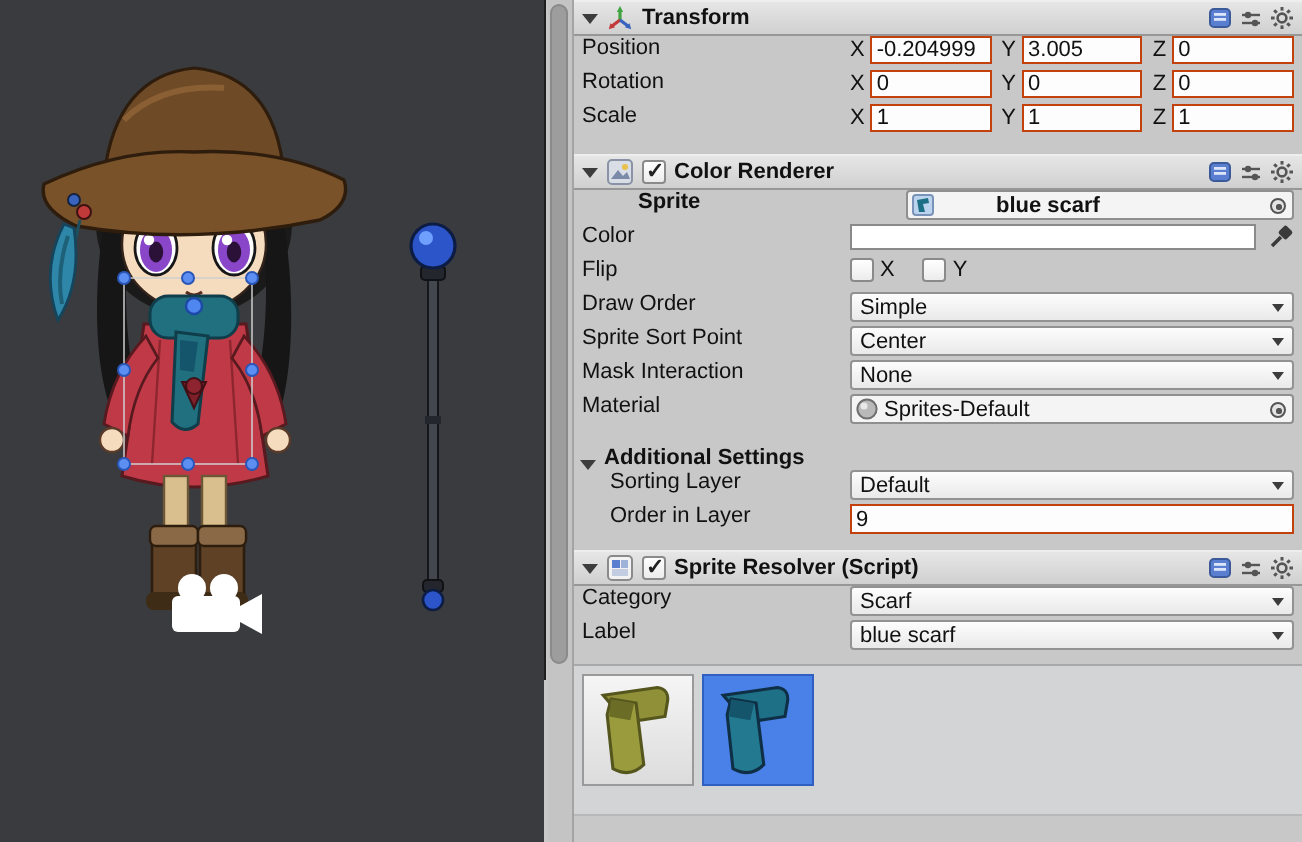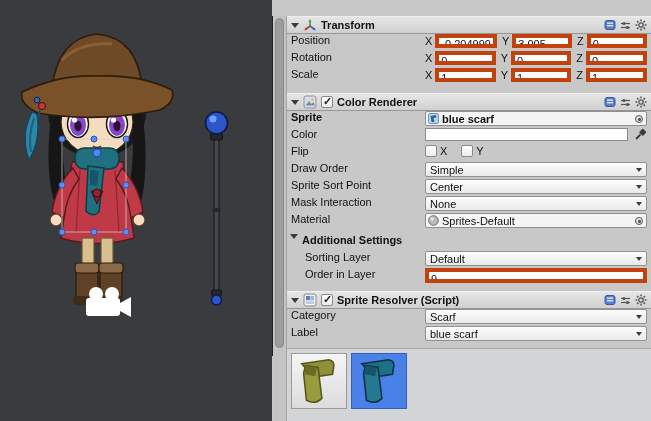--- a/index.html
+++ b/index.html
@@ -4,21 +4,21 @@
 <style>
   * { box-sizing: border-box; margin: 0; padding: 0; }
   body { font-family: "Liberation Sans", sans-serif; background:#888; }
   .app { position:relative; width:651px; height:421px; overflow:hidden; background:#c8c8c8; }
 
   
   .scene { position:absolute; left:0; top:0; width:272px; height:421px; background:#3a3b3e; }
   .scene svg { position:absolute; left:0; top:0; }
 
   
-  .inspector { position:absolute; left:272px; top:16px; width:379px; height:340px;
+  .inspector { position:absolute; left:272px; top:0; width:379px; height:340px;
                background:#c8c8c8; border-left:1px solid #1f1f1f; font-size:11px; color:#111; }
   .vscroll { position:absolute; left:1px; top:0; width:13px; height:421px;
              background:#c4c4c4; border-right:1px solid #a4a4a4; }
   .vthumb { position:absolute; left:1px; top:2px; width:9px; height:330px;
             background:#9d9d9d; border:1px solid #8a8a8a; border-radius:5px; }
   .content { position:absolute; left:14px; top:0; right:0; bottom:0; }
 
   .comp-header { height:18px; background:linear-gradient(#e6e6e6,#d0d0d0);
                  border-top:1px solid #eee; border-bottom:1px solid #979797;
                  display:flex; align-items:center; gap:4px; padding:0 4px; font-weight:bold; }
@@ -29,21 +29,21 @@
 
   .row { height:17px; display:flex; align-items:flex-start; padding-left:4px; }
   .row .label { width:134px; flex:none; overflow:hidden; white-space:nowrap; }
   .row.indent { padding-left:18px; }
   .row.indent .label { width:120px; }
   .value { flex:1; margin-right:4px; position:relative; display:flex; align-items:center; }
 
   .axgroup { display:flex; align-items:center; flex:1; }
   .axgroup + .axgroup { margin-left:5px; }
   .axis { margin-right:3px; flex:none; }
-  .nfield { flex:1; height:14px; line-height:13px; background:#fdfdfd; border:4px solid #c2410c;
+  .nfield { flex:1; height:14px; line-height:13px; background:#fdfdfd; border:1px solid #c2410c;
             padding:0 2px; overflow:hidden; white-space:nowrap; min-width:0; }
 
   .dropdown { flex:1; height:15px; line-height:14px; background:linear-gradient(#fdfdfd,#e9e9e9);
               border:1px solid #929292; border-radius:2px; padding:0 14px 0 4px; position:relative;
               overflow:hidden; white-space:nowrap; }
   .dd-arrow { position:absolute; right:4px; top:5px; width:0; height:0;
               border-left:3.5px solid transparent; border-right:3.5px solid transparent;
               border-top:4px solid #3c3c3c; }
 
   .objfield { flex:1; height:15px; line-height:14px; background:#f4f4f4; border:1px solid #8f8f8f;
@@ -55,25 +55,25 @@
                      background:#555; border-radius:50%; }
 
   .swatch { flex:1; height:13px; background:#ffffff; border:1px solid #8a8a8a; margin-right:6px; }
 
   .cb { width:12px; height:12px; background:linear-gradient(#ffffff,#ececec);
         border:1px solid #8a8a8a; border-radius:2px; position:relative; flex:none; }
   .cb.checked::after { content:'✓'; position:absolute; left:1px; top:-2px; font-size:11px;
                        font-weight:bold; color:#222; }
   .cblabel { margin:0 14px 0 3px; }
 
-  .foldrow { height:17px; display:flex; align-items:flex-start; gap:4px; padding-left:3px; font-weight:bold; }
+  .foldrow { height:17px; display:flex; align-items:flex-end; gap:4px; padding-left:3px; font-weight:bold; }
 
   .gap4 { height:4px; } .gap6 { height:6px; } .gap8 { height:8px; }
 
-  .bold { font-weight:bold; }
+  .bold { font-weight:bold;margin-left:28px; }
 
   .thumb-panel { margin-top:5px; height:76px; background:#d2d4d6;
                  border-top:1px solid #a8a8a8; border-bottom:1px solid #b8b8b8;
                  padding:4px; display:flex; gap:4px; align-items:flex-start; }
   .tile { width:56px; height:56px; border:1px solid #9a9a9a; position:relative; flex:none; }
   .tile.plain { background:linear-gradient(#f5f5f5,#dcdcdc); }
   .tile.selected { background:#4a81e8; border-color:#2f5fc0; }
 </style>
 </head>
 <body>

